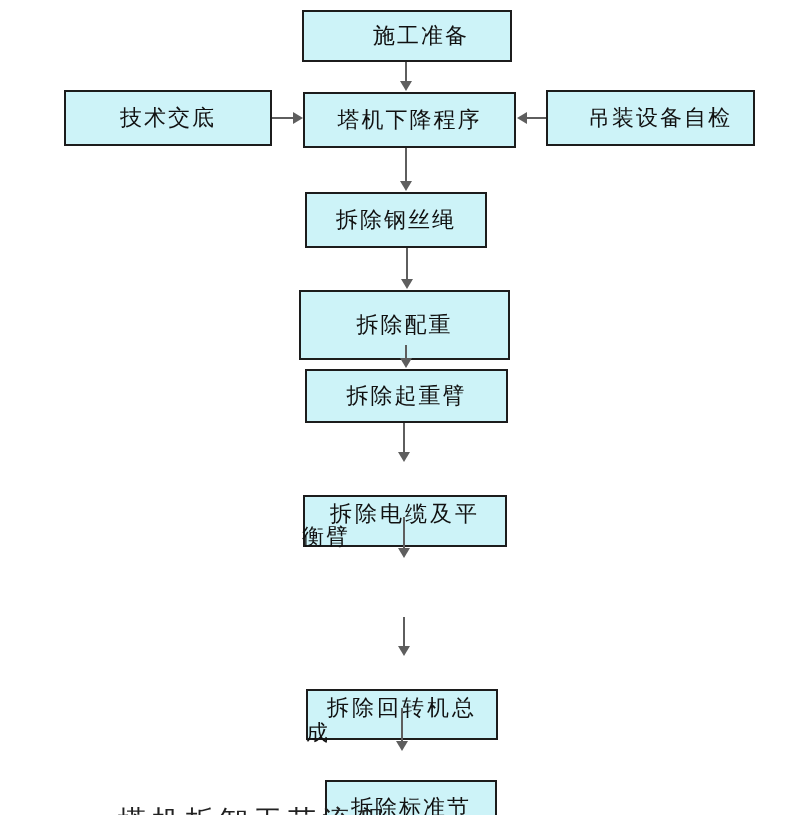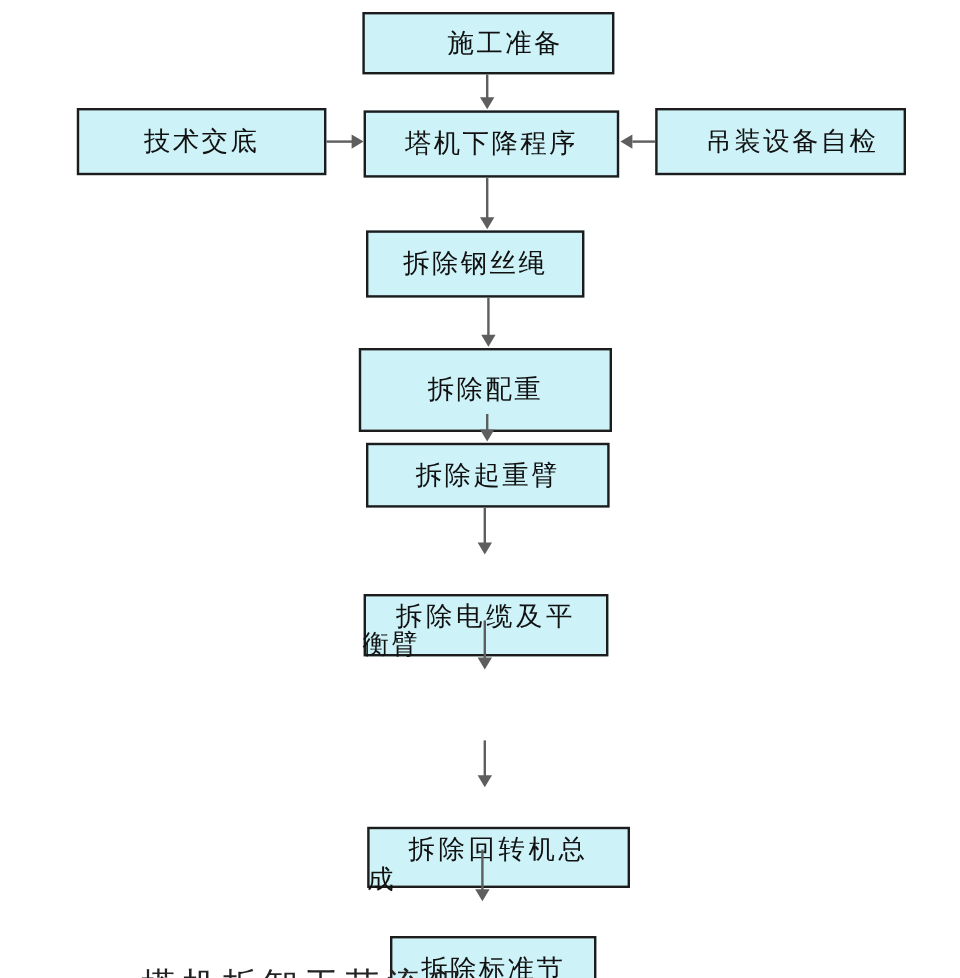--- a/index.html
+++ b/index.html
@@ -92,21 +92,21 @@
   <div class="node" style="left:299px; top:290px; width:211px; height:70px;">拆除配重</div>
 
   <div class="node" style="left:305px; top:369px; width:203px; height:54px;">拆除起重臂</div>
 
   <div class="node multiline" style="left:303px; top:463px; width:204px; height:52px;">
     <span class="l1">拆除电缆及平</span>
     <span class="l2" style="left:-3px; top:29px;">衡臂</span>
   </div>
 
 
-  <div class="node multiline" style="left:306px; top:657px; width:219px; height:51px;">
+  <div class="node multiline" style="left:306px; top:657px; width:192px; height:51px;">
     <span class="l1">拆除回转机总</span>
     <span class="l2" style="left:-2px; top:31px;">成</span>
   </div>
 
   <div class="node" style="left:325px; top:780px; width:172px; height:55px;">拆除标准节</div>
 
   <div>
     <div class="shaft-v" style="left:405px; top:62px;  height:20px;"></div>
     <div class="head-down" style="left:400px; top:81px;"></div>
   </div>

